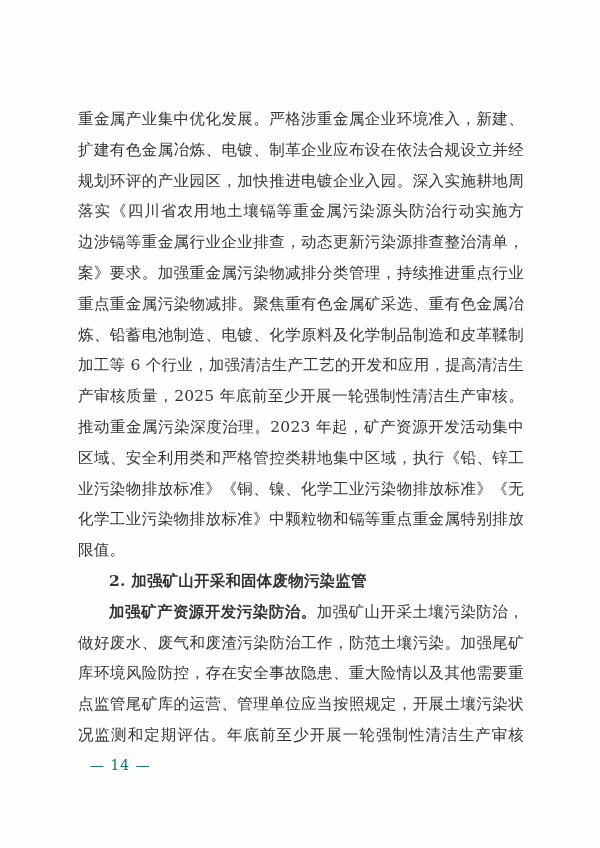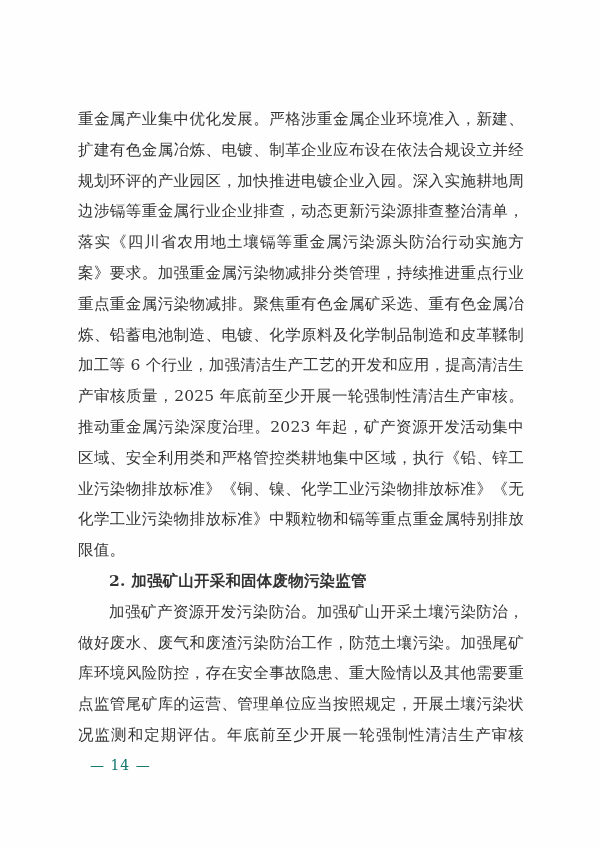--- a/index.html
+++ b/index.html
@@ -31,21 +31,21 @@
   }
   .jline {
     text-align: justify;
     text-align-last: justify;
     text-justify: inter-character;
   }
   .indent {
     text-indent: 2em;
   }
   .bold {
-    font-weight: normal;
+    font-weight: bold;
     margin-top: 16px;
   }
   .heading {
     font-weight: bold;
   }
   .footer {
     position: absolute;
     left: 90px;
     top: 755px;
     font-size: 14px;
@@ -57,22 +57,22 @@
 </head>
 <body>
 
 <div class="page">
 
   <div class="text-block">
 
     <div class="line jline">重金属产业集中优化发展。严格涉重金属企业环境准入，新建、</div>
     <div class="line jline">扩建有色金属冶炼、电镀、制革企业应布设在依法合规设立并经</div>
     <div class="line jline">规划环评的产业园区，加快推进电镀企业入园。深入实施耕地周</div>
+    <div class="line jline">落实《四川省农用地土壤镉等重金属污染源头防治行动实施方</div>
     <div class="line jline">边涉镉等重金属行业企业排查，动态更新污染源排查整治清单，</div>
-    <div class="line jline">落实《四川省农用地土壤镉等重金属污染源头防治行动实施方</div>
     <div class="line jline">案》要求。加强重金属污染物减排分类管理，持续推进重点行业</div>
     <div class="line jline">重点重金属污染物减排。聚焦重有色金属矿采选、重有色金属冶</div>
     <div class="line jline">炼、铅蓄电池制造、电镀、化学原料及化学制品制造和皮革鞣制</div>
     <div class="line jline">加工等 6 个行业，加强清洁生产工艺的开发和应用，提高清洁生</div>
     <div class="line jline">产审核质量，2025 年底前至少开展一轮强制性清洁生产审核。</div>
     <div class="line jline">推动重金属污染深度治理。2023 年起，矿产资源开发活动集中</div>
     <div class="line jline">区域、安全利用类和严格管控类耕地集中区域，执行《铅、锌工</div>
     <div class="line jline">业污染物排放标准》《铜、镍、化学工业污染物排放标准》《无机</div>
     <div class="line jline">化学工业污染物排放标准》中颗粒物和镉等重点重金属特别排放</div>
     <div class="line">限值。</div>

